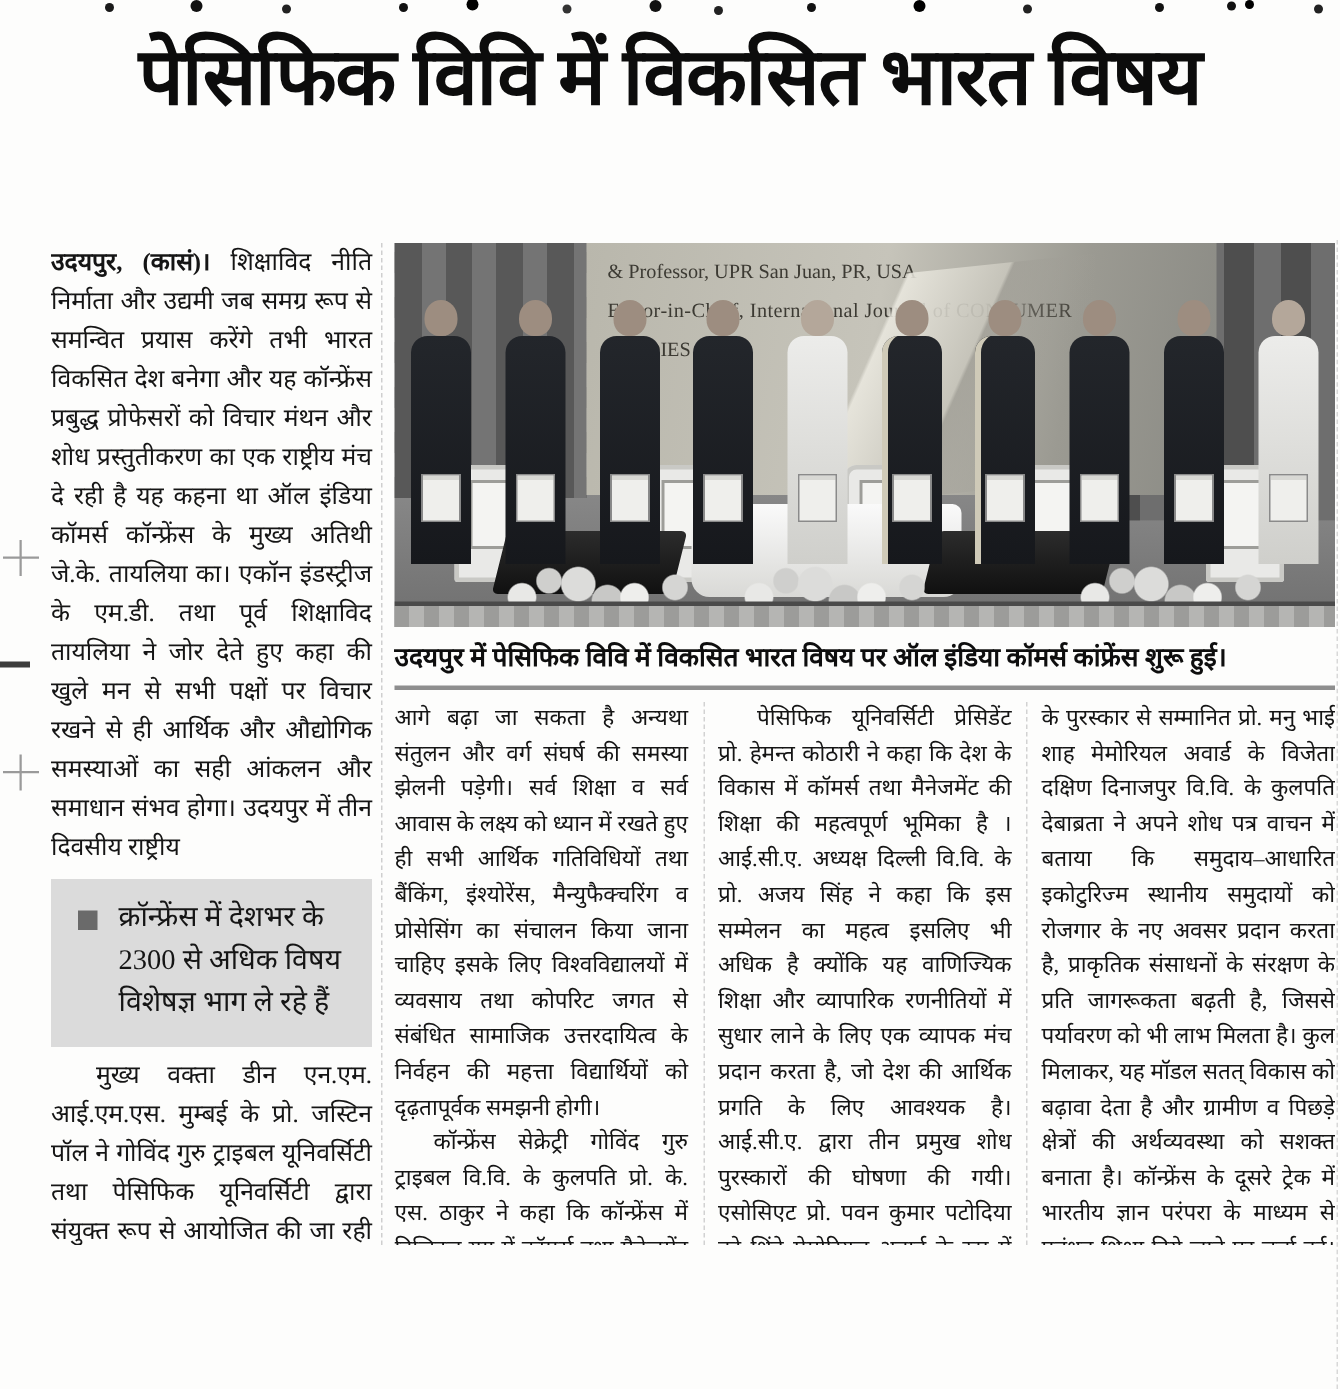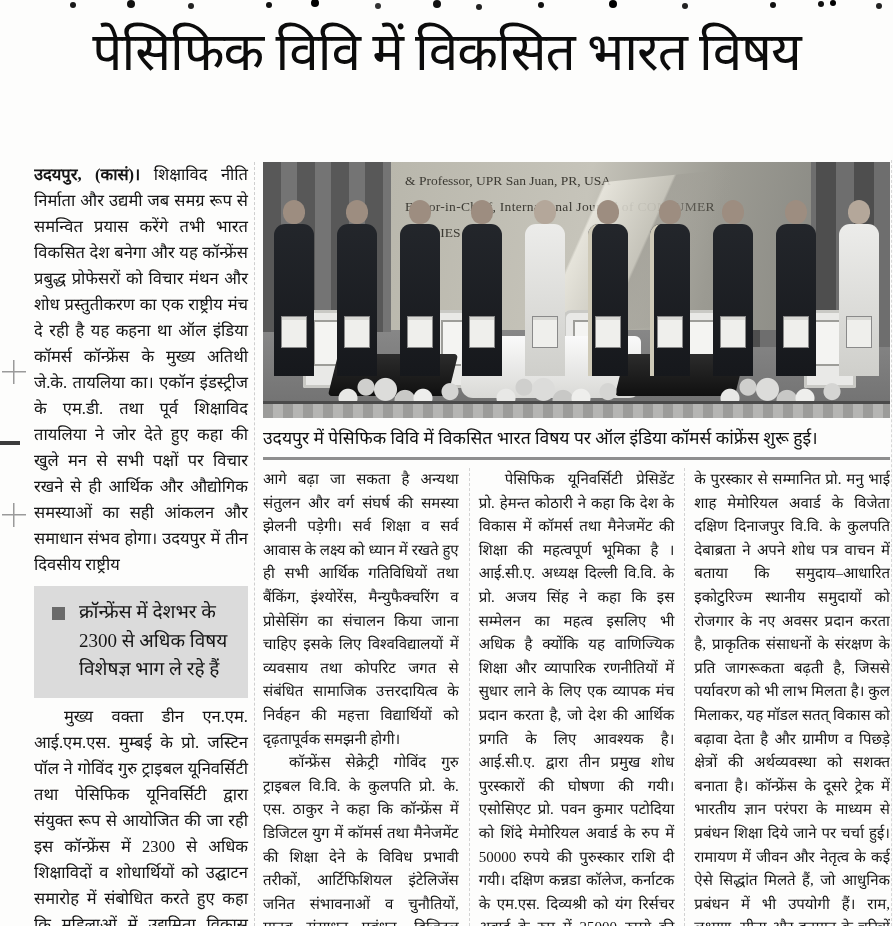--- a/index.html
+++ b/index.html
@@ -8,30 +8,30 @@
     background:#fdfdfc;color:#151515;
     font-family:"Liberation Serif","DejaVu Serif",serif;
   }
   
   .top-frags{position:absolute;top:2px;left:70px;width:6px;height:6px;border-radius:50%;background:#1a1a1a;
     box-shadow:58px -1px 0 1px #111,118px 1px #222,196px 0 #111,242px -2px 0 1px #000,
     305px 1px #333,364px -1px 0 1px #111,406px 2px #222,468px 0 #111,540px -1px 0 1px #000,
     612px 1px #222,700px 0 #111,760px -2px #000,806px 1px #222,748px -1px #111;}
   
   .headline{position:absolute;top:20px;left:6px;width:881px;text-align:center;
-    font-weight:400;font-size:53px;line-height:65px;letter-spacing:-1px;color:#0c0c0c;}
+    font-weight:700;font-size:53px;line-height:65px;letter-spacing:-1px;color:#0c0c0c;}
   
   .reg-plus{position:absolute;width:24px;height:24px;
     background:linear-gradient(#9a9a9a,#9a9a9a) center/100% 1.5px no-repeat,
                linear-gradient(#9a9a9a,#9a9a9a) center/1.5px 100% no-repeat;}
   .reg-plus.m1{left:2px;top:360px;}
   .reg-plus.m2{left:2px;top:503px;}
   .reg-dash{position:absolute;left:0;top:441px;width:20px;height:4px;background:#3c3c3c;}
   
-  .content{position:absolute;top:162px;left:34px;width:856px;height:764px;display:flex;overflow:hidden;}
+  .content{position:absolute;top:162px;left:34px;width:856px;height:668px;display:flex;overflow:hidden;}
   .col-left{width:214px;flex:0 0 214px;font-size:16.5px;line-height:26px;text-align:justify;}
   .col-left p{margin:0;}
   .col-left p.indent{text-indent:30px;}
   .dateline{font-weight:bold;}
   
   .hbox{background:#dbdbdb;margin:8px 0 6px 0;padding:12px 6px 14px 12px;display:flex;}
   .hbox .bullet{flex:0 0 13px;width:13px;height:13px;background:#6a6a6a;margin:9px 14px 0 6px;}
   .hbox .hbox-text{font-weight:normal;font-size:19px;line-height:28.5px;text-align:left;}
   
   .right-sec{flex:1;margin-left:6px;padding-left:8px;border-left:1px dashed #cfcfcf;display:flex;flex-direction:column;}
@@ -70,21 +70,21 @@
   .table{position:absolute;bottom:20px;left:46%;transform:translateX(-50%);width:180px;height:62px;background:linear-gradient(#fafafa,#d9d9d6);border-radius:6px 6px 12px 12px;}
   .flowers{position:absolute;bottom:0px;width:150px;height:44px;
     background:radial-gradient(circle at 20% 55%,#e8e8e6 0 9px,transparent 10px),
                radial-gradient(circle at 45% 35%,#dcdcda 0 11px,transparent 12px),
                radial-gradient(circle at 70% 55%,#eeeeec 0 9px,transparent 10px),
                radial-gradient(circle at 88% 40%,#d5d5d3 0 8px,transparent 9px),
                radial-gradient(circle at 32% 30%,#cfcfcd 0 8px,transparent 9px),
                radial-gradient(circle at 58% 60%,#c8c8c6 0 10px,transparent 11px);}
   .stage-edge{position:absolute;left:0;bottom:0;width:100%;height:14px;background:repeating-linear-gradient(90deg,#9c9c9a 0 10px,#b5b5b3 10px 20px);border-top:3px solid #4a4a4a;}
   
-  .caption{font-weight:normal;font-size:17.5px;line-height:24px;margin:8px 0 4px 0;color:#0e0e0e;}
+  .caption{font-weight:bold;font-size:17.5px;line-height:24px;margin:8px 0 4px 0;color:#0e0e0e;}
   .rule{height:3px;background:#8e8e8e;margin:3px 0 8px 0;flex:0 0 3px;}
   
   .cols{display:flex;flex:1;overflow:hidden;}
   .ncol{flex:1;font-size:15px;line-height:23.6px;text-align:justify;}
   .ncol + .ncol{margin-left:10px;padding-left:9px;border-left:1px dashed #d2d2d2;}
   .ncol p{margin:0;}
   .ncol p.indent{text-indent:26px;}
   .edge-right{position:absolute;right:1px;top:160px;height:766px;border-right:1px dashed #d8d8d8;}
 </style>
 </head>

